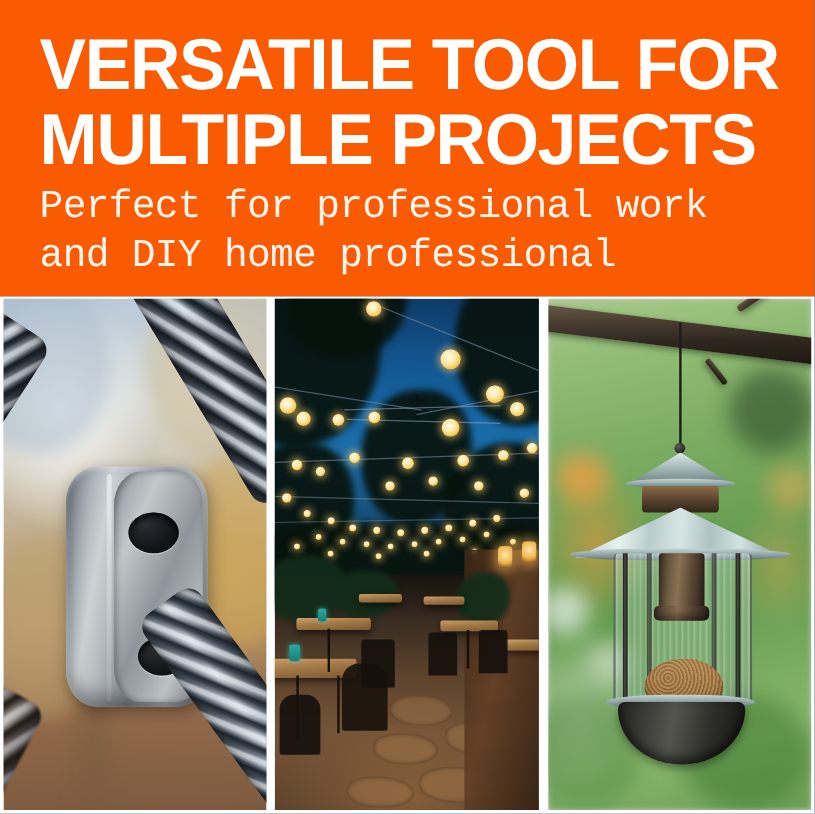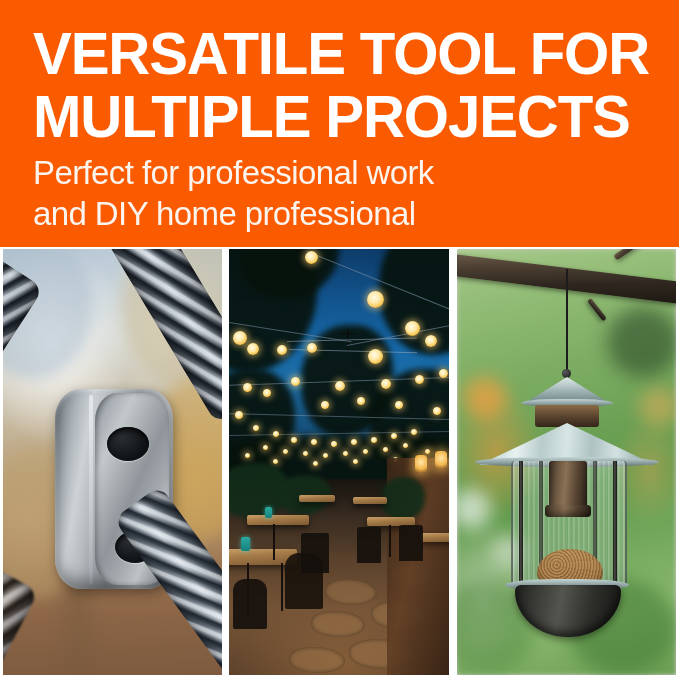--- a/index.html
+++ b/index.html
@@ -52,21 +52,21 @@
   }
   #subhead {
     position: absolute;
     left: 33px;
     top: 152px;
     width: 620px;
   }
   .sub-line {
     display: block;
     color: #FCF4EE;
-    font-family: Liberation Sans, sans-serif;
+    font-family: Liberation Mono, monospace;
     font-weight: normal;
     font-size: 33px;
     line-height: 41px;
     letter-spacing: -0.6px;
     white-space: nowrap;
   }
 
   
   #strip {
     position: absolute;

